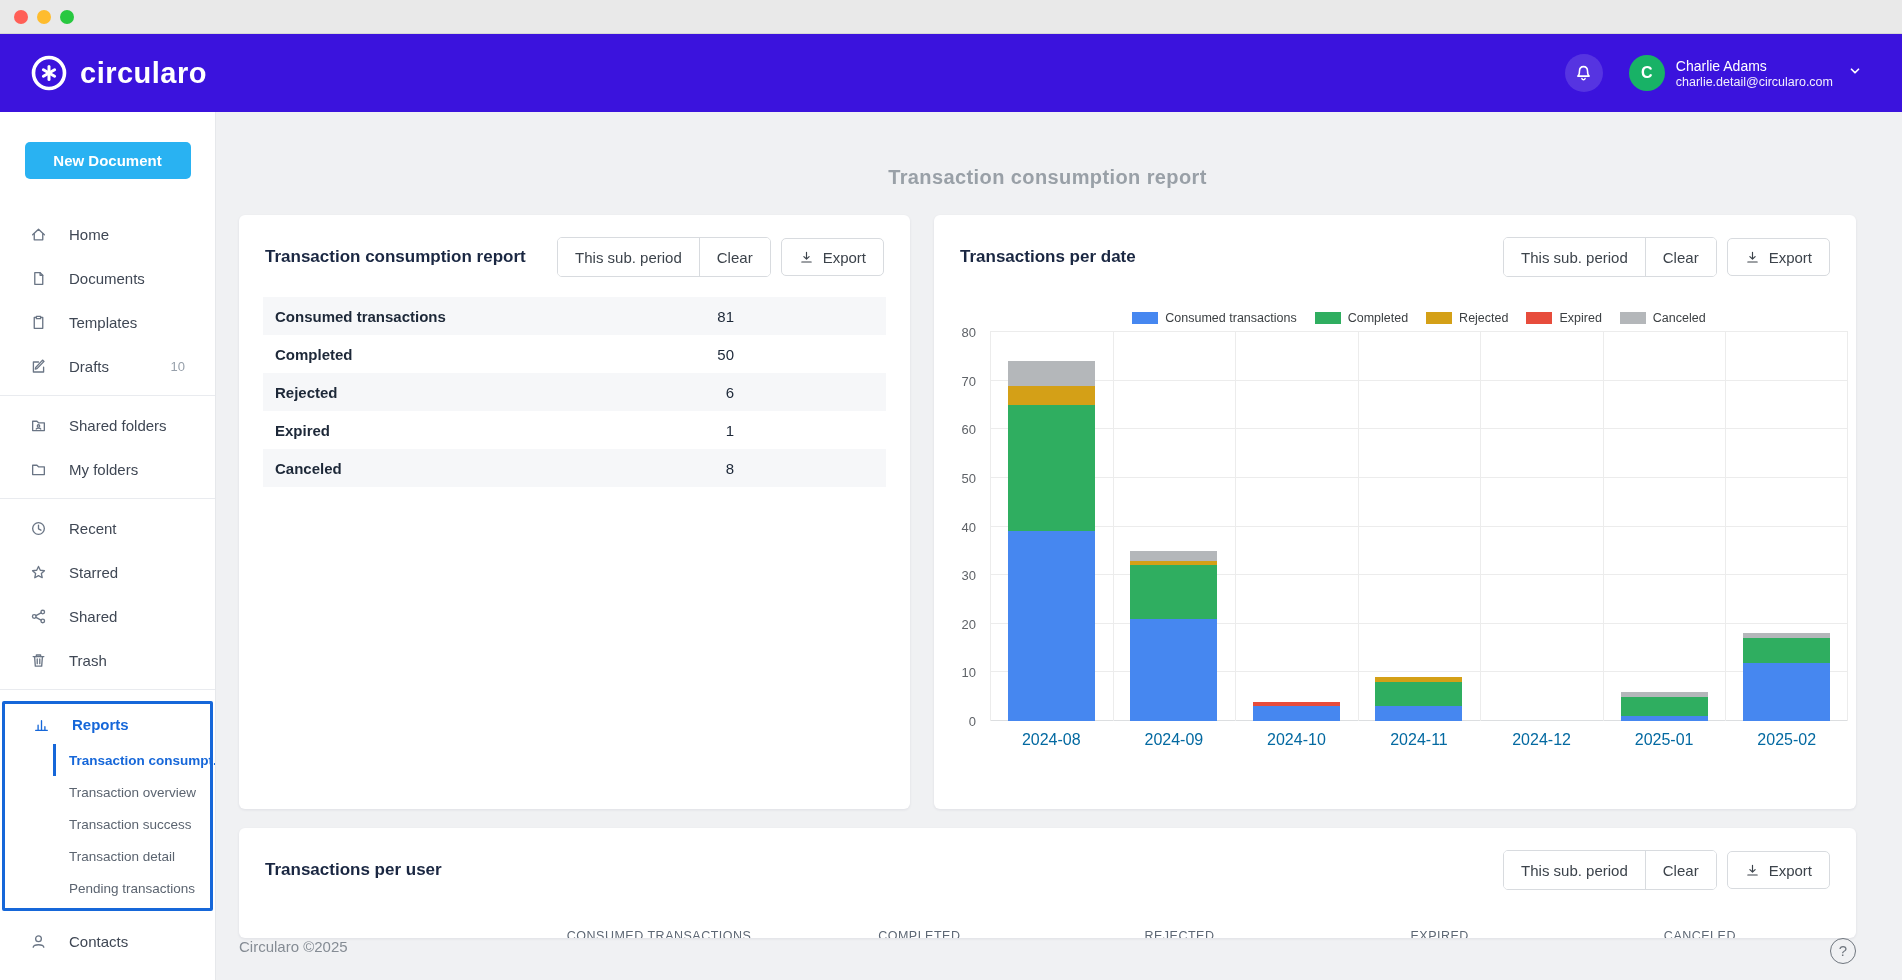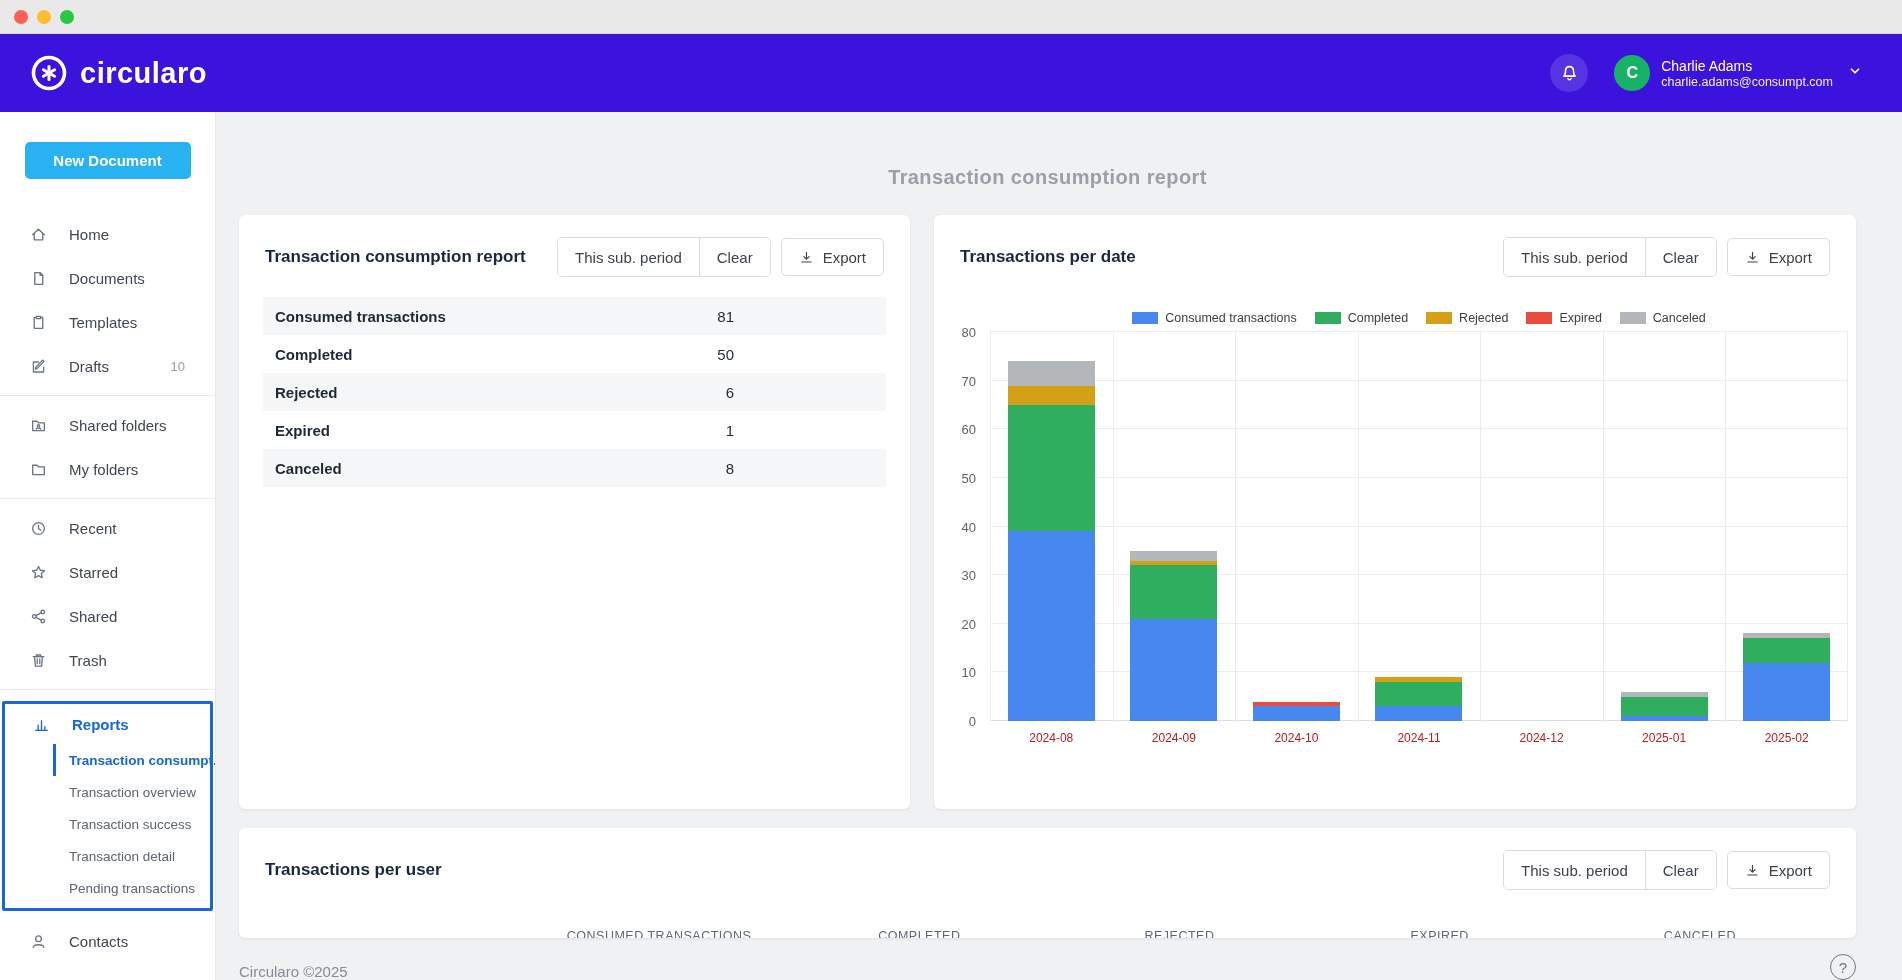--- a/index.html
+++ b/index.html
@@ -77,30 +77,30 @@
   .lg-swatch { width:26px; height:12px; display:inline-block; }
   .lg-label { font-size:12.5px; color:#3c4043; }
   .chart { position:absolute; left:56px; right:8px; top:117px; bottom:88px; }
   .grid-h { position:absolute; left:0; right:0; height:1px; background:#ececec; }
   .grid-h.baseline { background:#dcdee0; }
   .grid-v { position:absolute; top:0; bottom:0; width:1px; background:#ececec; }
   .ylab { position:absolute; right:calc(100% + 14px); transform:translateY(50%); font-size:13px; color:#5f6368; }
   .slot { position:absolute; top:0; bottom:0; display:flex; align-items:flex-end; justify-content:center; }
   .bar { width:87px; height:100%; display:flex; flex-direction:column; justify-content:flex-end; }
   .seg { width:100%; }
-  .xlab { position:absolute; top:calc(100% + 10px); text-align:center; font-size:12px; color:#b91c1c; }
+  .xlab { position:absolute; top:calc(100% + 10px); text-align:center; font-size:16px; color:#0369a1; }
 
   
   .card-user { margin-top:19px; height:114px; overflow:hidden; }
   .user-head { display:grid; grid-template-columns:264px repeat(5,1fr); padding:0 26px; margin-top:39px; font-size:12.5px; letter-spacing:.5px; color:#5d6774; }
   .user-head span { text-align:center; }
   .user-head span:first-child { text-align:left; }
 
   
-  .main-footer { margin-top:auto; height:44px; display:flex; align-items:flex-end; justify-content:space-between; }
+  .main-footer { margin-top:auto; height:44px; display:flex; align-items:flex-start; justify-content:space-between; }
   .copyright { font-size:15px; color:#858c94; }
   .help-btn { width:26px; height:26px; border-radius:50%; border:1.5px solid #6f767e; background:transparent; color:#6f767e; font-size:15px; font-family:inherit; display:flex; align-items:center; justify-content:center; cursor:pointer; }
 </style>
 </head>
 <body>
 
 <div class="titlebar">
   <span class="tl-dot tl-red"></span>
   <span class="tl-dot tl-yellow"></span>
   <span class="tl-dot tl-green"></span>
@@ -126,21 +126,21 @@
         <svg viewBox="0 0 16 16" style="width:19px;height:19px;fill:none;stroke:#fff;stroke-width:1.3;stroke-linecap:round;stroke-linejoin:round">
           <path d="M8 2.2 C5.9 2.2 4.6 3.9 4.6 6.2 C4.6 9.3 3.2 10.2 3.2 10.2 H12.8 C12.8 10.2 11.4 9.3 11.4 6.2 C11.4 3.9 10.1 2.2 8 2.2 Z"></path>
           <path d="M6.7 12.3 a1.35 1.35 0 0 0 2.6 0"></path>
         </svg>
       </span>
     </button>
     <div class="user-chip">
       <span class="avatar" style="background:#18b266">C</span>
       <span>
         <div class="user-name">Charlie Adams</div>
-        <div class="user-email">charlie.adams@consumpt.com</div>
+        <div class="user-email">charlie.detail@circularo.com</div>
       </span>
       <span class="chev">
         <svg viewBox="0 0 16 16">
             <path d="M4 6 L8 10 L12 6"></path>
           </svg>
       </span>
     </div>
   </div>
 </header>
 

